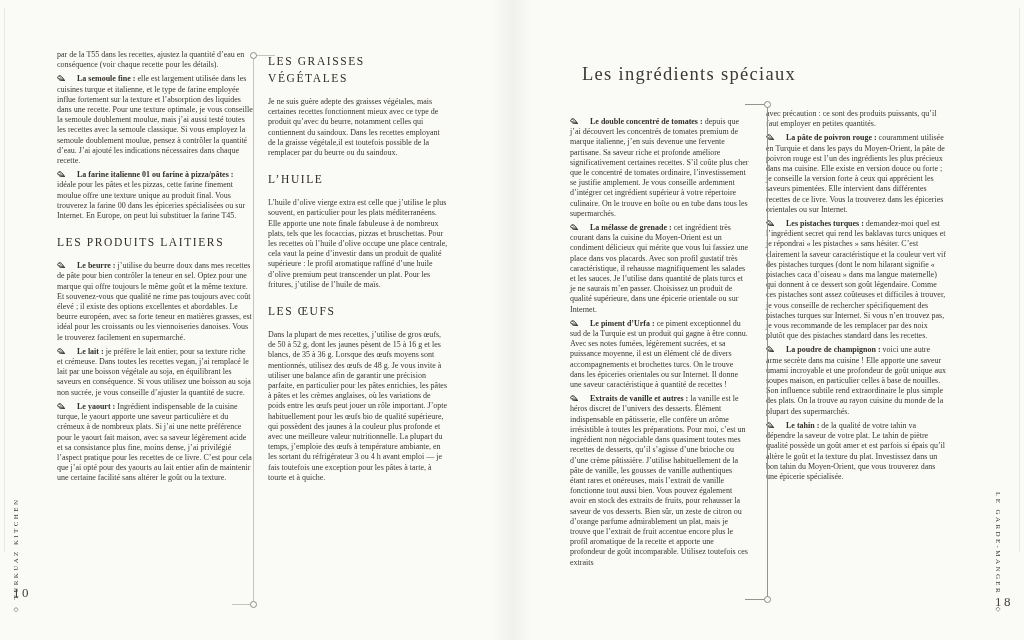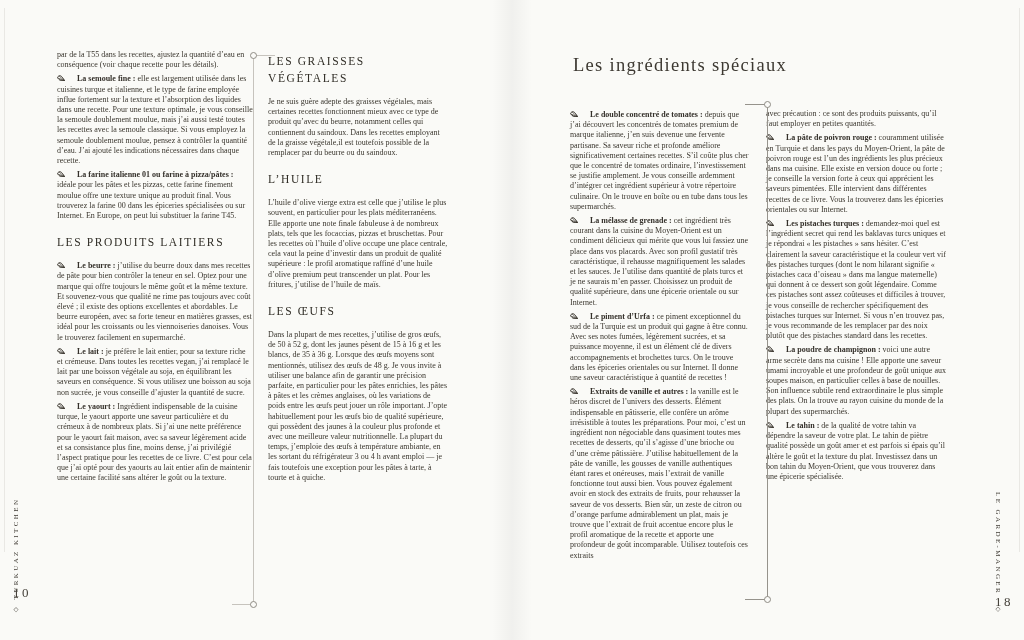--- a/index.html
+++ b/index.html
@@ -16,39 +16,39 @@
     background:linear-gradient(to right,rgba(0,0,0,0),rgba(0,0,0,0.04) 50%,rgba(0,0,0,0));
     pointer-events:none;
   }
   .page-edge{position:absolute;top:8px;bottom:8px;width:1px;background:#e9e8e4;}
   .edge-l{left:4px;} .edge-r{left:1019px;}
 
   
   .col{position:absolute;font-size:8px;line-height:10.2px;text-align:left;}
   .col-l1{left:57px;top:50px;width:196px;}
   .col-l2{left:268px;top:53px;width:181px;}
-  .col-r1{left:570px;top:110px;width:179px;}
+  .col-r1{left:570px;top:117px;width:179px;}
   .col-r2{left:766px;top:109px;width:181px;}
 
   .body-para{margin:0 0 0 0;padding-top:4px;}
   .body-para:first-child{padding-top:0;}
   .sec-heading{
     font-size:11.5px;line-height:17px;letter-spacing:1.6px;
     color:#2f2c25;margin:0;padding:13px 0 6px 0;
     font-weight:normal;
   }
   .col-l2 .sec-heading:first-child{padding-top:0;}
   strong{font-weight:bold;color:#34302a;padding-left:9px;}
   .bullet{width:8px;height:7px;display:inline-block;margin-right:3px;color:#3a362e;}
 
   
   .chapter-title{
     position:absolute;left:570px;top:52px;
     font-size:18.5px;letter-spacing:1.3px;color:#3d3932;
-    font-weight:normal;margin:3px;
+    font-weight:normal;margin:12px;
   }
 
   
   .rule{position:absolute;width:1px;pointer-events:none;}
   .rule-left{left:253px;top:55px;height:550px;background:#c6c3bd;}
   .rule-right{left:767px;top:104px;height:496px;background:#96938c;}
   .tick{position:absolute;height:1px;width:20px;pointer-events:none;}
   .tick-lt{left:255px;top:55px;background:#c6c3bd;}
   .tick-lb{left:232px;top:604px;background:#c6c3bd;}
   .tick-rt{left:745px;top:104px;background:#96938c;}

